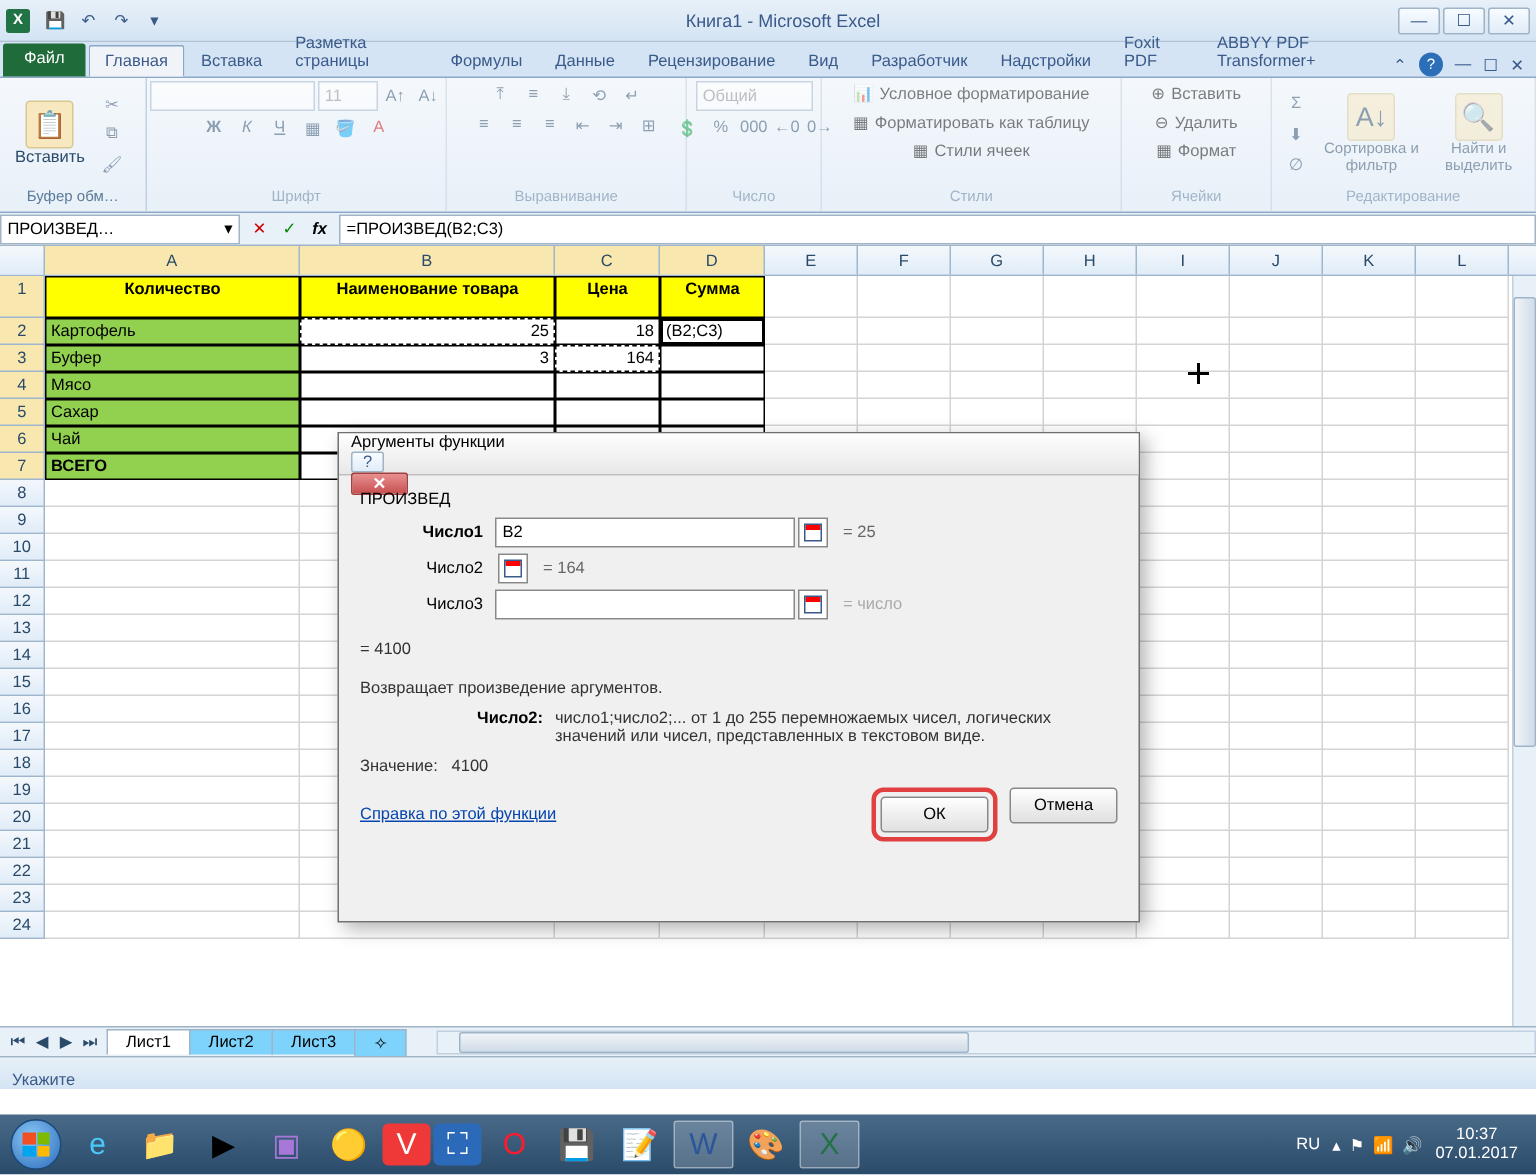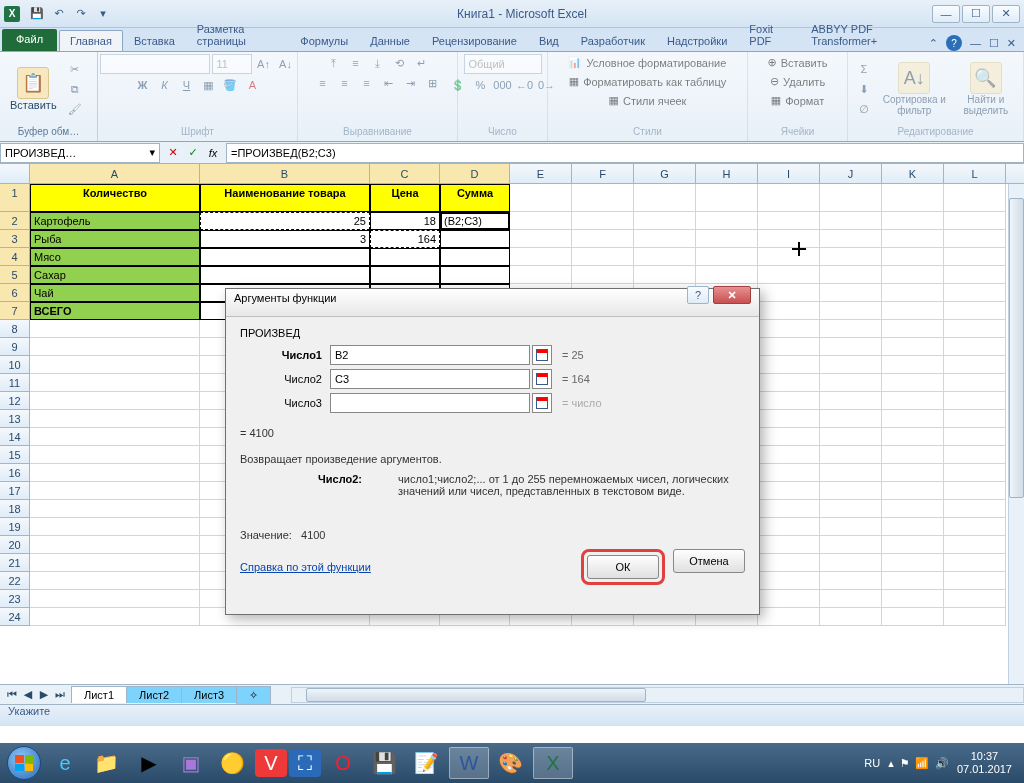--- a/index.html
+++ b/index.html
@@ -37,21 +37,21 @@
 .disabled { opacity:0.5; }
 .cell-styles-btn { display:flex; align-items:center; gap:4px; padding:2px 6px; }
 
 
 .formula-bar { height:22px; border-bottom:1px solid #a0b4c8; display:flex; align-items:center; background:#e8f0f8; }
 .name-box { width:160px; height:20px; border:1px solid #a0b4c8; background:#fff; padding:0 4px; display:flex; align-items:center; justify-content:space-between; }
 .fx-btns { display:flex; gap:2px; padding:0 4px; }
 .fx-btn { width:18px; height:18px; display:flex; align-items:center; justify-content:center; }
 .fx-cancel { color:#c00; }
 .fx-accept { color:#080; }
-.fx-icon { font-style:italic; font-weight:normal; }
+.fx-icon { font-style:italic; font-weight:bold; }
 .formula-input { flex:1; height:20px; border:1px solid #a0b4c8; background:#fff; padding:0 4px; display:flex; align-items:center; }
 
 
 .grid-area { position:relative; height:520px; overflow:hidden; background:#fff; }
 .col-headers { display:flex; height:20px; background:linear-gradient(#f4f8fc,#e0ecf8); border-bottom:1px solid #9eb6ce; }
 .corner { width:30px; border-right:1px solid #9eb6ce; background:linear-gradient(#f4f8fc,#e0ecf8); }
 .col-h { border-right:1px solid #9eb6ce; text-align:center; color:#2a4a6a; line-height:20px; }
 .col-h.sel { background:#f8e8b0; }
 .row { display:flex; height:18px; }
 .row-h { width:30px; border-right:1px solid #9eb6ce; border-bottom:1px solid #9eb6ce; background:linear-gradient(#f4f8fc,#e0ecf8); text-align:center; color:#2a4a6a; line-height:18px; }
@@ -71,40 +71,40 @@
 
 .sheet-tabs { height:20px; background:#e8f0f8; border-top:1px solid #a0b4c8; display:flex; align-items:center; }
 .sheet-nav { display:flex; padding:0 4px; }
 .sheet-nav-btn { width:16px; height:16px; display:flex; align-items:center; justify-content:center; color:#2a4a6a; }
 .sheet-tab { padding:2px 12px; border:1px solid #a0b4c8; border-bottom:none; background:#7dd3fc; margin-left:-1px; }
 .sheet-tab.active { background:#fff; font-weight:normal; }
 .hscroll { flex:1; height:16px; margin-left:20px; background:#e8f0f8; border:1px solid #c0d0e0; position:relative; }
 .hscroll-thumb { position:absolute; left:14px; width:340px; top:0; bottom:0; background:linear-gradient(#f0f4f8,#d0dce8); border:1px solid #a0b4c8; border-radius:2px; }
 
 
-.status-bar { height:22px; background:linear-gradient(#e8f0f8,#d4e4f4); border-top:1px solid #a0b4c8; display:flex; align-items:flex-start; padding:0 8px; color:#3a5a8a; }
+.status-bar { height:22px; background:linear-gradient(#e8f0f8,#d4e4f4); border-top:1px solid #a0b4c8; display:flex; align-items:flex-end; padding:0 8px; color:#3a5a8a; }
 
 
 .dialog { position:absolute; left:225px; top:288px; width:535px; height:327px; background:#f0f0f0; border:1px solid #707070; box-shadow:4px 4px 12px rgba(0,0,0,0.3); }
-.dlg-title { height:28px; background:linear-gradient(#fefefe,#e8e8e8); border-bottom:1px solid #c0c0c0; display:flex; align-items:flex-end; padding:12px 8px; }
+.dlg-title { height:28px; background:linear-gradient(#fefefe,#e8e8e8); border-bottom:1px solid #c0c0c0; display:flex; align-items:flex-start; padding:0 8px;flex-direction:column; }
 .dlg-title-text { flex:1; color:#000; }
 .dlg-help { width:22px; height:18px; border:1px solid #a0b4c8; background:linear-gradient(#f8fcff,#e0ecf8); border-radius:2px; margin-right:4px; display:flex; align-items:center; justify-content:center; color:#3a5a8a; }
 .dlg-close { width:38px; height:18px; background:linear-gradient(#e89090,#c85050); border:1px solid #a04040; border-radius:2px; display:flex; align-items:center; justify-content:center; color:#fff; font-weight:bold; }
 .dlg-body { padding:10px 14px; }
 .func-name { color:#000; margin-bottom:6px; }
 .arg-row { display:flex; align-items:center; margin-bottom:4px; }
 .arg-label { width:90px; text-align:right; padding-right:8px; }
 .arg-label.bold { font-weight:bold; }
 .arg-input { width:200px; height:20px; border:1px solid #888; padding:0 4px; background:#fff; }
 .arg-collapse { width:20px; height:20px; border:1px solid #888; background:#fff; display:flex; align-items:center; justify-content:center; margin-left:2px; }
 .arg-collapse span { width:12px; height:12px; border:1px solid #3a5a8a; background:linear-gradient(#f00 30%,#fff 30%); }
 .arg-result { margin-left:10px; color:#666; }
 .eq-result { text-align:left; margin:14px 0; color:#333; }
 .dlg-desc { color:#333; margin-bottom:8px; }
-.arg-desc { display:flex; margin-bottom:32px;gap:28px; }
+.arg-desc { display:flex; margin-bottom:8px; }
 .arg-desc-label { width:130px; text-align:right; padding-right:8px; font-weight:bold; }
 .arg-desc-text { flex:1; color:#333; }
 .dlg-value { margin-bottom:8px; color:#333; }
 .dlg-footer { display:flex; align-items:center; }
 .dlg-link { color:#0645ad; text-decoration:underline; }
 .dlg-buttons { margin-left:auto; display:flex; gap:8px; }
 .dlg-btn { width:72px; height:24px; border:1px solid #888; background:linear-gradient(#fefefe,#e0e0e0); border-radius:3px; display:flex; align-items:center; justify-content:center; }
 .ok-highlight { border:3px solid #e04040; border-radius:8px; padding:3px; }
 
 
@@ -342,21 +342,21 @@
       <div class="cell cG"></div>
       <div class="cell cH"></div>
       <div class="cell cI"></div>
       <div class="cell cJ"></div>
       <div class="cell cK"></div>
       <div class="cell cL"></div>
   </div>
 
   <div class="row">
     <div class="row-h sel">3</div>
-    <div class="cell cA green-cell">Рыба</div>
+    <div class="cell cA green-cell">Буфер</div>
     <div class="cell cB data-cell">3</div>
     <div class="cell cC data-cell marching">164</div>
     <div class="cell cD data-cell"></div>
     <div class="cell cE"></div>
       <div class="cell cF"></div>
       <div class="cell cG"></div>
       <div class="cell cH"></div>
       <div class="cell cI"></div>
       <div class="cell cJ"></div>
       <div class="cell cK"></div>
@@ -716,21 +716,20 @@
     <div class="arg-row">
       <div class="arg-label bold">Число1</div>
       <input class="arg-input" value="B2" style="">
       <div class="arg-collapse">
           <span></span>
         </div>
       <div class="arg-result">= 25</div>
     </div>
     <div class="arg-row">
       <div class="arg-label">Число2</div>
-      <input class="arg-input" value="C3" style="">
       <div class="arg-collapse">
           <span></span>
         </div>
       <div class="arg-result">= 164</div>
     </div>
     <div class="arg-row">
       <div class="arg-label">Число3</div>
       <input class="arg-input" value="" style="">
       <div class="arg-collapse">
           <span></span>

